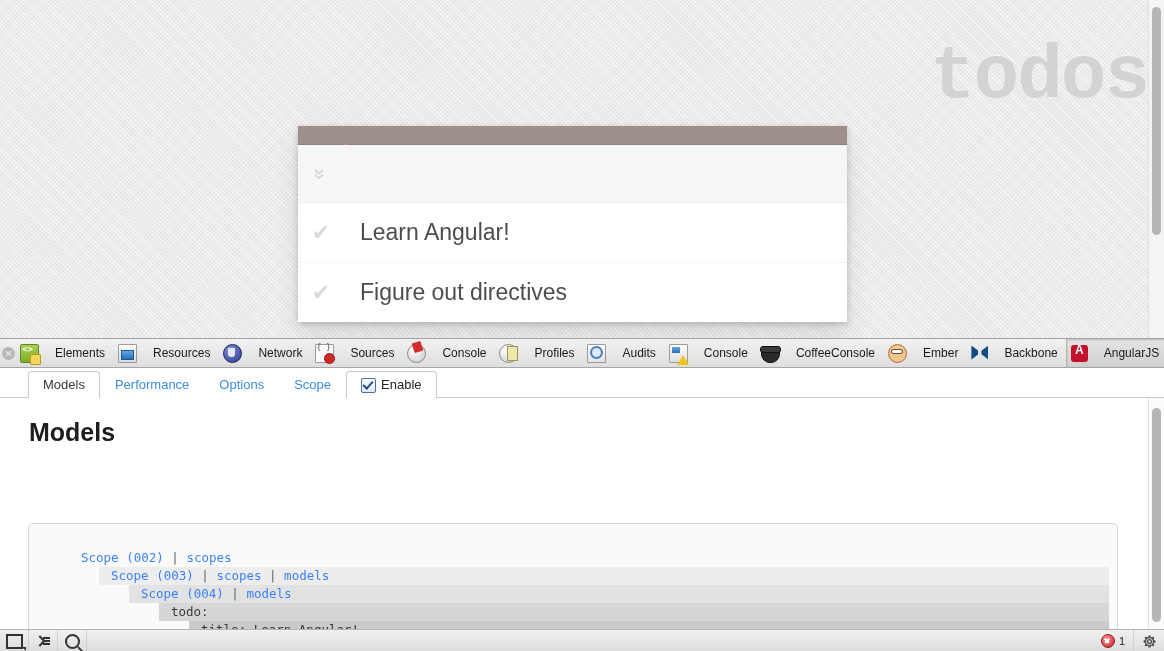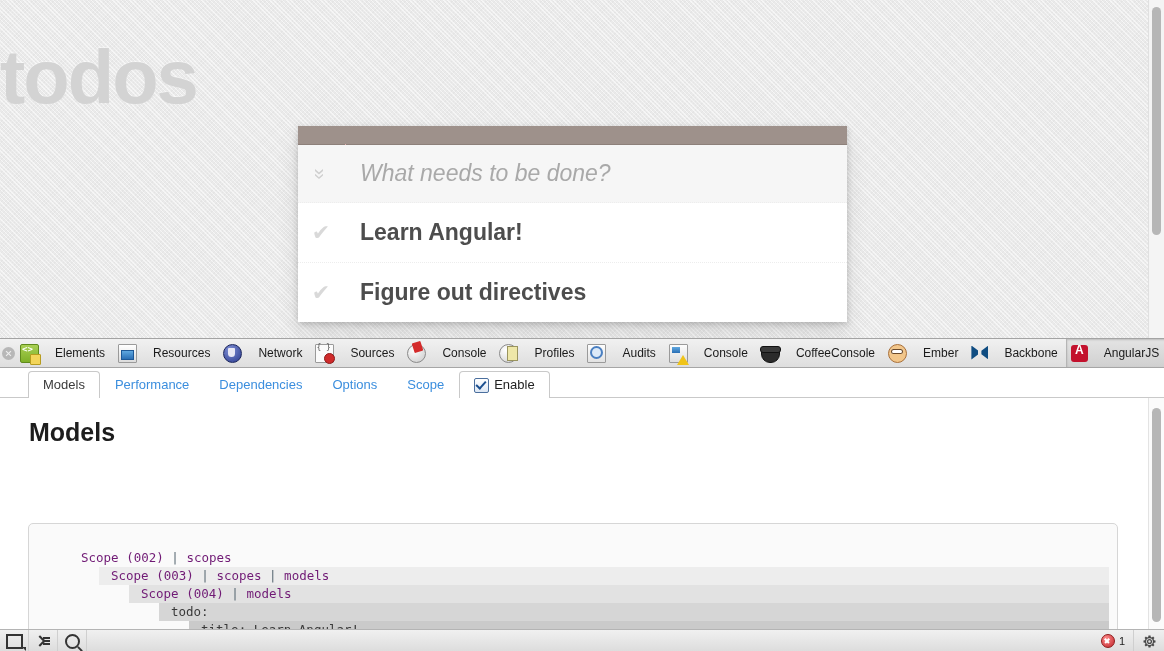--- a/index.html
+++ b/index.html
@@ -17,27 +17,28 @@
     position: absolute; left: 0; top: 0; width: 1164px; height: 338px;
     background-color: #eaeaea;
     background-image:
       repeating-linear-gradient(45deg, rgba(255,255,255,.55) 0 1px, rgba(0,0,0,0) 1px 3px),
       repeating-linear-gradient(-45deg, rgba(0,0,0,.022) 0 1px, rgba(0,0,0,0) 1px 3px);
     overflow: hidden;
   }
 
   .todo-title {
     position: absolute; left: 0; top: 34px; width: 1148px;
-    text-align: left;
+    text-align: right;
     font-size: 76px; line-height: 86px;
     font-weight: bold;
     color: #d3d3d3;
     text-shadow: 0 -1px 0 rgba(255,255,255,.4);
     letter-spacing: -2px;
     user-select: none;
+    font-family: Liberation Mono, monospace;
   }
 
   .todoapp {
     position: absolute; left: 298px; top: 126px;
     width: 549px;
     background: #fff;
     box-shadow: 0 2px 6px 0 rgba(0,0,0,0.18), 0 12px 22px 0 rgba(0,0,0,0.10);
   }
   .todo-topbar {
     height: 18px;
@@ -78,21 +79,20 @@
   }
   .todo-item:last-child { border-bottom: 0; }
   .todo-check {
     width: 46px; text-align: center;
     color: #d9d9d9; font-size: 22px; line-height: 22px;
     cursor: pointer; user-select: none;
   }
   .todo-label {
     font-size: 23px; color: #4d4d4d;
     padding-left: 16px;
-    font-weight: bold;
   }
   
   .red-guide {
     position: absolute; left: 47px; top: 18px; bottom: 0; width: 1px;
     background: #f2b8b8; opacity: .85;
   }
 
   
   .page-scroll-track {
     position: absolute; right: 0; top: 0; width: 15px; height: 338px;
@@ -313,21 +313,21 @@
     font-family: "DejaVu Sans Mono", monospace;
     font-size: 12.5px;
     line-height: 18px;
     white-space: pre;
   }
   .trow { position: relative; height: 18px; }
   .trow .bg {
     position: absolute; top: 0; bottom: 0; right: 8px;
   }
   .trow .txt { position: relative; }
-  .tok-scope { color: #701a75; }
+  .tok-scope { color: #3b82f6; }
   .tok-pipe  { color: #5b6b75; }
   .tok-plain { color: #3a3a3a; }
 
   
   .dt-scroll-track {
     position: absolute; right: 0; top: 0; width: 15px; bottom: 0;
     background: #fbfbfb; border-left: 1px solid #e3e3e3;
   }
   .dt-scroll-thumb {
     position: absolute; right: 3px; top: 10px; width: 9px; height: 214px;
@@ -388,21 +388,20 @@
 
   <div class="page-area">
     <div class="todo-title">todos</div>
 
     <div class="todoapp">
       <div class="todo-topbar"></div>
       <div class="red-guide"></div>
 
       <div class="todo-header">
         <div class="toggle-all">»</div>
-        <input class="new-todo" type="text" placeholder="What needs to be done?" style="">
       </div>
 
       <div class="todo-item">
         <div class="todo-check">✔</div>
         <div class="todo-label">Learn Angular!</div>
       </div>
       <div class="todo-item">
         <div class="todo-check">✔</div>
         <div class="todo-label">Figure out directives</div>
       </div>
@@ -470,21 +469,20 @@
       </div>
       <div class="dt-panel-btn">
         <span class="picon ic-grunt"></span>
         <span class="lbl">Scope</span>
       </div>
     </div>
 
     <div class="dt-subtabs">
       <div class="subtab active">Models</div>
       <div class="subtab">Performance</div>
-      <div class="subtab">Dependencies</div>
       <div class="subtab">Options</div>
       <div class="subtab">Scope</div>
       <div class="subtab enable-tab">
         <span class="cbx"></span>
         <span>Enable</span>
       </div>
     </div>
 
     <div class="dt-content">
       <div class="models-heading">Models</div>

